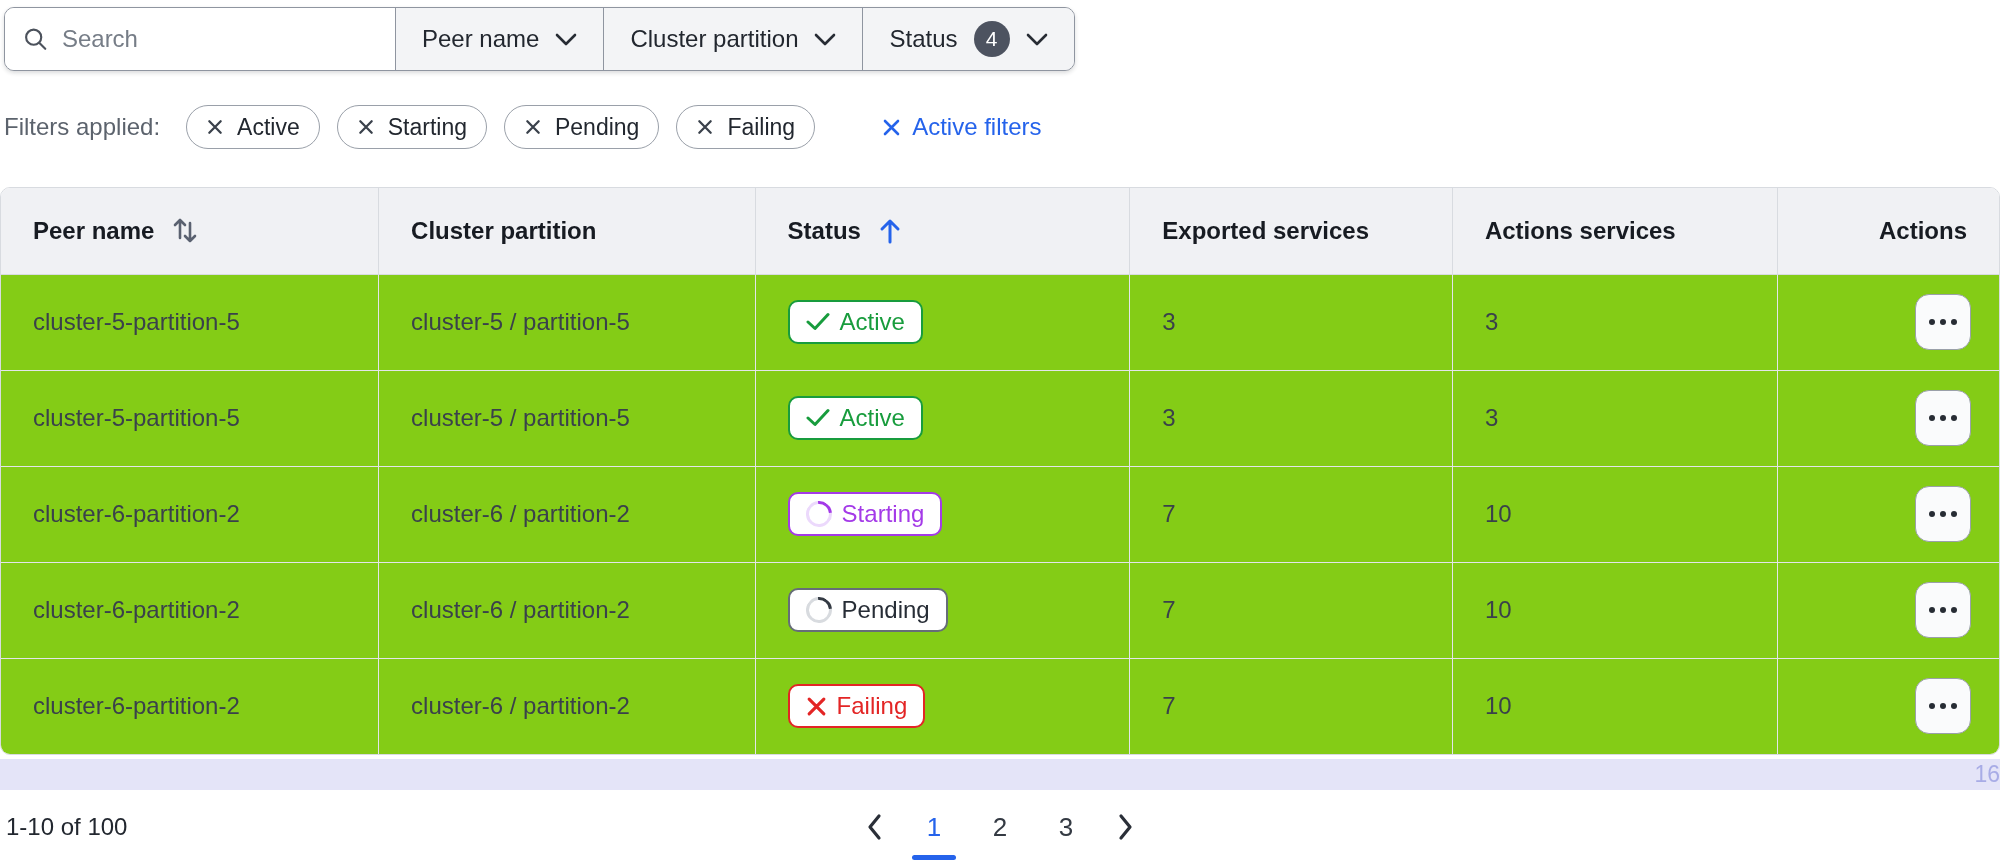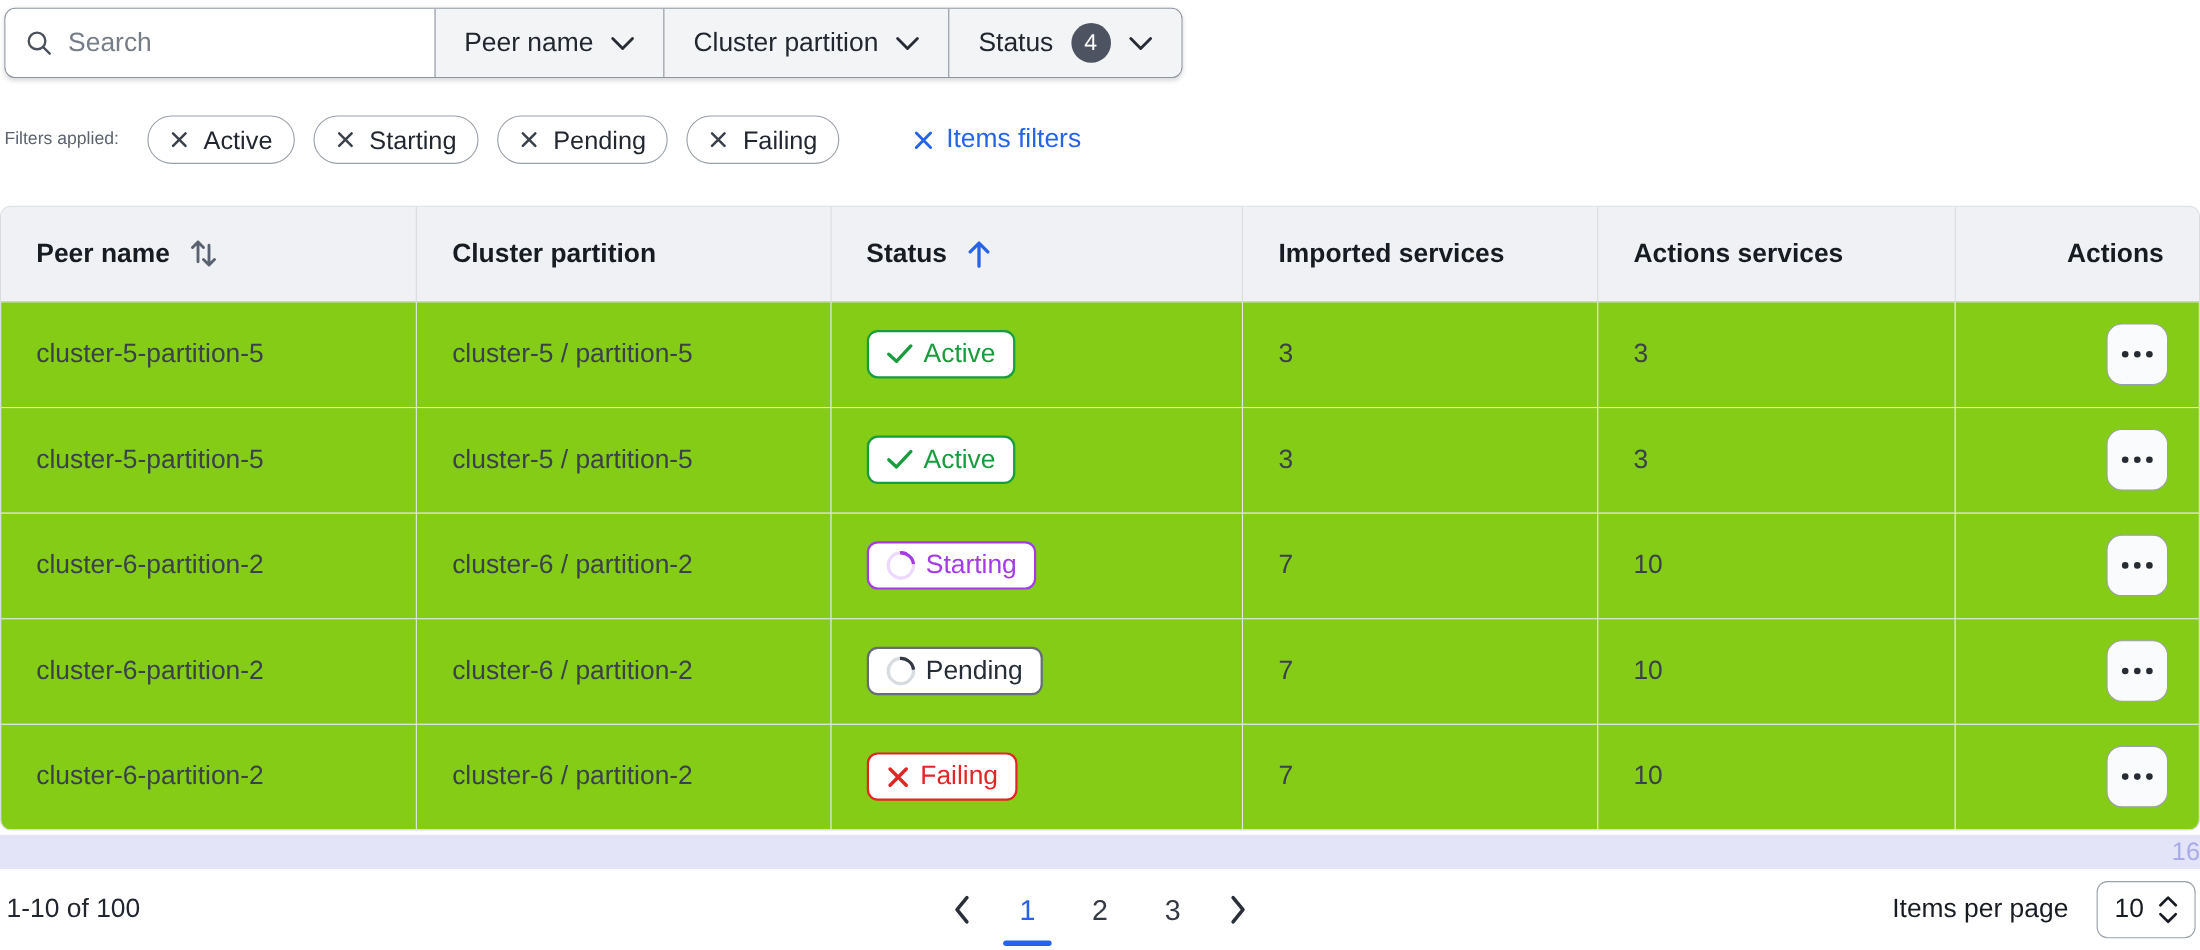--- a/index.html
+++ b/index.html
@@ -10,21 +10,21 @@
   .toolbar { display: flex; margin: 7px 0 0 4px; }
   .search-group { display: flex; align-items: stretch; height: 64px; border: 1px solid #8f95a0; border-radius: 10px; background: #f3f4f6; box-shadow: 0 2px 4px rgba(25,30,40,.16); overflow: hidden; }
   .search-box { display: flex; align-items: center; gap: 14px; width: 390px; background: #fff; padding: 0 18px; }
   .search-box input { border: none; outline: none; font-size: 24px; color: #202633; width: 100%; background: transparent; font-family: inherit; }
   .search-box input::placeholder { color: #767d87; }
   .dd { display: flex; align-items: center; gap: 16px; padding: 0 26px; background: #f3f4f6; border: none; border-left: 1px solid #8f95a0; font-size: 24px; color: #22272f; font-family: inherit; cursor: pointer; }
   .count-badge { min-width: 36px; height: 36px; padding: 0 6px; border-radius: 18px; background: var(--badge-count-bg); color: #fff; font-size: 21px; display: flex; align-items: center; justify-content: center; }
 
   
   .filters-row { display: flex; align-items: center; margin: 34px 0 0 4px; height: 44px; }
-  .filters-label { font-size: 16px; color: #5c636d; margin-right: 26px; }
+  .filters-label { font-size: 24px; color: #5c636d; margin-right: 26px; }
   .chip { display: inline-flex; align-items: center; gap: 13px; height: 44px; padding: 0 19px; border: 1px solid #9aa0a9; border-radius: 22px; background: #fff; font-size: 23px; color: #22272f; margin-right: 17px; font-family: inherit; cursor: pointer; }
   .chip svg { flex: 0 0 auto; }
   .clear-filters { display: inline-flex; align-items: center; gap: 11px; color: var(--accent); font-size: 24px; margin-left: 50px; background: none; border: none; font-family: inherit; cursor: pointer; }
 
   
   .table-wrap { margin-top: 38px; border: 1px solid #d8dbe0; border-radius: 10px; overflow: hidden; }
   table { width: 100%; border-collapse: collapse; }
   thead th { background: #f0f1f4; height: 86px; text-align: left; padding-left: 32px; font-size: 24px; font-weight: bold; color: #171b22; border-bottom: 1px solid #d8dbe0; border-right: 1px solid #d8dbe0; }
   thead th:last-child { border-right: none; padding-right: 32px; }
   .th-inner { display: flex; align-items: center; gap: 18px; }
@@ -123,21 +123,21 @@
           <svg width="18" height="18" viewBox="0 0 19 19">
             <path d="M3.5 3.5 L15.5 15.5 M15.5 3.5 L3.5 15.5" stroke="currentColor" stroke-width="2.4" stroke-linecap="round" fill="none"></path>
           </svg>
         </span>
      <span>Failing</span>
    </button></span>
   <button class="clear-filters">
     <svg width="19" height="19" viewBox="0 0 19 19">
         <path d="M3 3 L16 16 M16 3 L3 16" stroke="currentColor" stroke-width="2.6" stroke-linecap="round" fill="none"></path>
       </svg>
-    <span>Items filters</span>
+    <span>Active filters</span>
   </button>
 </div>
 
 <div class="table-wrap">
   <table>
     <colgroup>
       <col style="width:378px">
         <col style="width:377px">
         <col style="width:375px">
       <col style="width:323px">
@@ -167,21 +167,21 @@
             <span>Status</span>
             <svg width="22" height="30" viewBox="0 0 22 30">
               <g fill="none" stroke="var(--accent)" stroke-width="3" stroke-linecap="round" stroke-linejoin="round">
                 <path d="M11 26 L11 5 M3 13 L11 5 L19 13"></path>
               </g>
             </svg>
           </span>
         </th>
         <th>
           <span class="th-inner">
-              <span>Imported services</span>
+              <span>Exported services</span>
             </span>
         </th>
         <th>
           <span class="th-inner">
               <span>Actions services</span>
             </span>
         </th>
         <th>
           <span class="th-inner right">
               <span>Actions</span>
@@ -311,25 +311,13 @@
         <button class="page-btn current">1</button>
         <button class="page-btn">2</button>
         <button class="page-btn">3</button>
       </span>
     <button class="nav-btn">
       <svg width="16" height="28" viewBox="0 0 16 28">
           <polyline points="3,3 12,14 3,25" fill="none" stroke="#2a2f38" stroke-width="3.2" stroke-linecap="round" stroke-linejoin="round"></polyline>
         </svg>
     </button>
   </nav>
-  <div class="ipp">
-    <span class="ipp-label">Items per page</span>
-    <button class="ipp-select">
-      <span>10</span>
-      <svg width="18" height="28" viewBox="0 0 18 28">
-        <g fill="none" stroke="#171b22" stroke-width="2.4" stroke-linecap="round" stroke-linejoin="round">
-          <polyline points="2,10 9,3 16,10"></polyline>
-            <polyline points="2,18 9,25 16,18"></polyline>
-        </g>
-      </svg>
-    </button>
-  </div>
 </div>
 
 </body></html>

